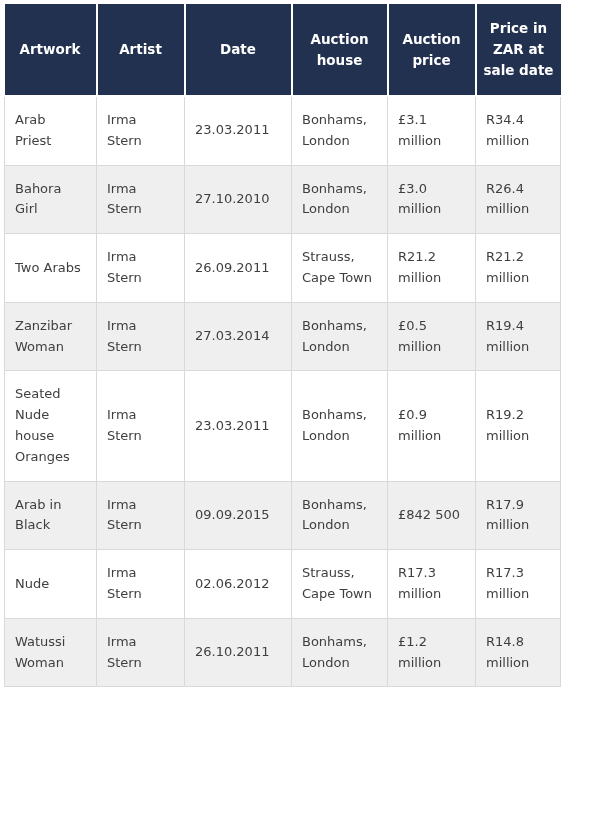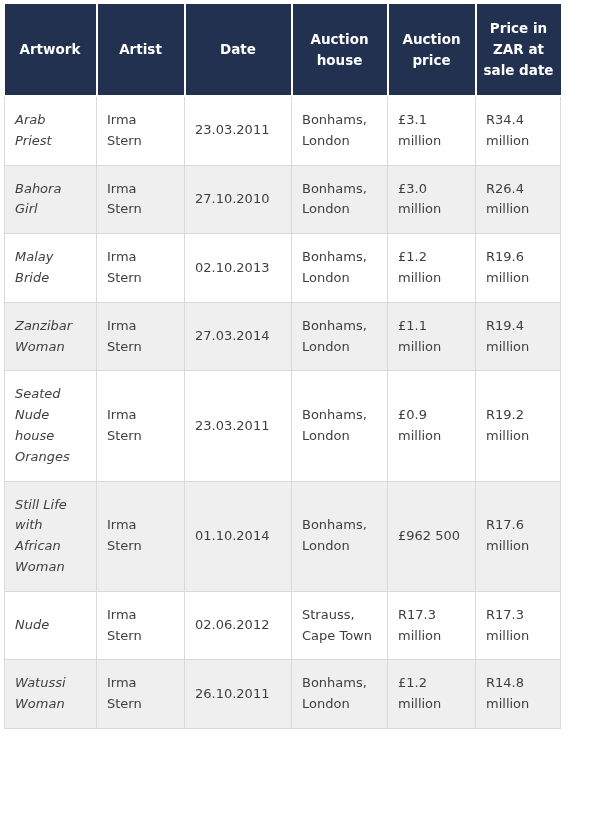--- a/index.html
+++ b/index.html
@@ -46,21 +46,21 @@
   tbody td{
     font-size:13px;
     line-height:1.6;
     padding:13px 10px;
     vertical-align:middle;
     border:1px solid var(--border);
     background:#ffffff;
     word-wrap:break-word;
   }
   tbody tr:nth-child(even) td{background:var(--row-alt-bg);}
-  tbody td.artwork{font-style:italic;margin-left:37px;}
+  tbody td.artwork{margin-left:37px;}
 </style>
 </head>
 <body>
 
 <table>
   <colgroup>
     <col class="c-artwork">
       <col class="c-artist">
       <col class="c-date">
     <col class="c-house">
@@ -88,50 +88,50 @@
       </tr>
       <tr>
         <td class="artwork">Bahora Girl</td>
         <td>Irma Stern</td>
         <td>27.10.2010</td>
         <td>Bonhams, London</td>
         <td>£3.0 million</td>
         <td>R26.4 million</td>
       </tr>
       <tr>
-        <td class="artwork">Malay Bride</td>
+        <td class="artwork">Two Arabs</td>
         <td>Irma Stern</td>
-        <td>02.10.2013</td>
-        <td>Bonhams, London</td>
-        <td>£1.2 million</td>
-        <td>R19.6 million</td>
+        <td>26.09.2011</td>
+        <td>Strauss, Cape Town</td>
+        <td>R21.2 million</td>
+        <td>R21.2 million</td>
       </tr>
       <tr>
         <td class="artwork">Zanzibar Woman</td>
         <td>Irma Stern</td>
         <td>27.03.2014</td>
         <td>Bonhams, London</td>
-        <td>£1.1 million</td>
+        <td>£0.5 million</td>
         <td>R19.4 million</td>
       </tr>
       <tr>
         <td class="artwork">Seated Nude house Oranges</td>
         <td>Irma Stern</td>
         <td>23.03.2011</td>
         <td>Bonhams, London</td>
         <td>£0.9 million</td>
         <td>R19.2 million</td>
       </tr>
       <tr>
-        <td class="artwork">Still Life with African Woman</td>
+        <td class="artwork">Arab in Black</td>
         <td>Irma Stern</td>
-        <td>01.10.2014</td>
+        <td>09.09.2015</td>
         <td>Bonhams, London</td>
-        <td>£962 500</td>
-        <td>R17.6 million</td>
+        <td>£842 500</td>
+        <td>R17.9 million</td>
       </tr>
       <tr>
         <td class="artwork">Nude</td>
         <td>Irma Stern</td>
         <td>02.06.2012</td>
         <td>Strauss, Cape Town</td>
         <td>R17.3 million</td>
         <td>R17.3 million</td>
       </tr>
       <tr>

